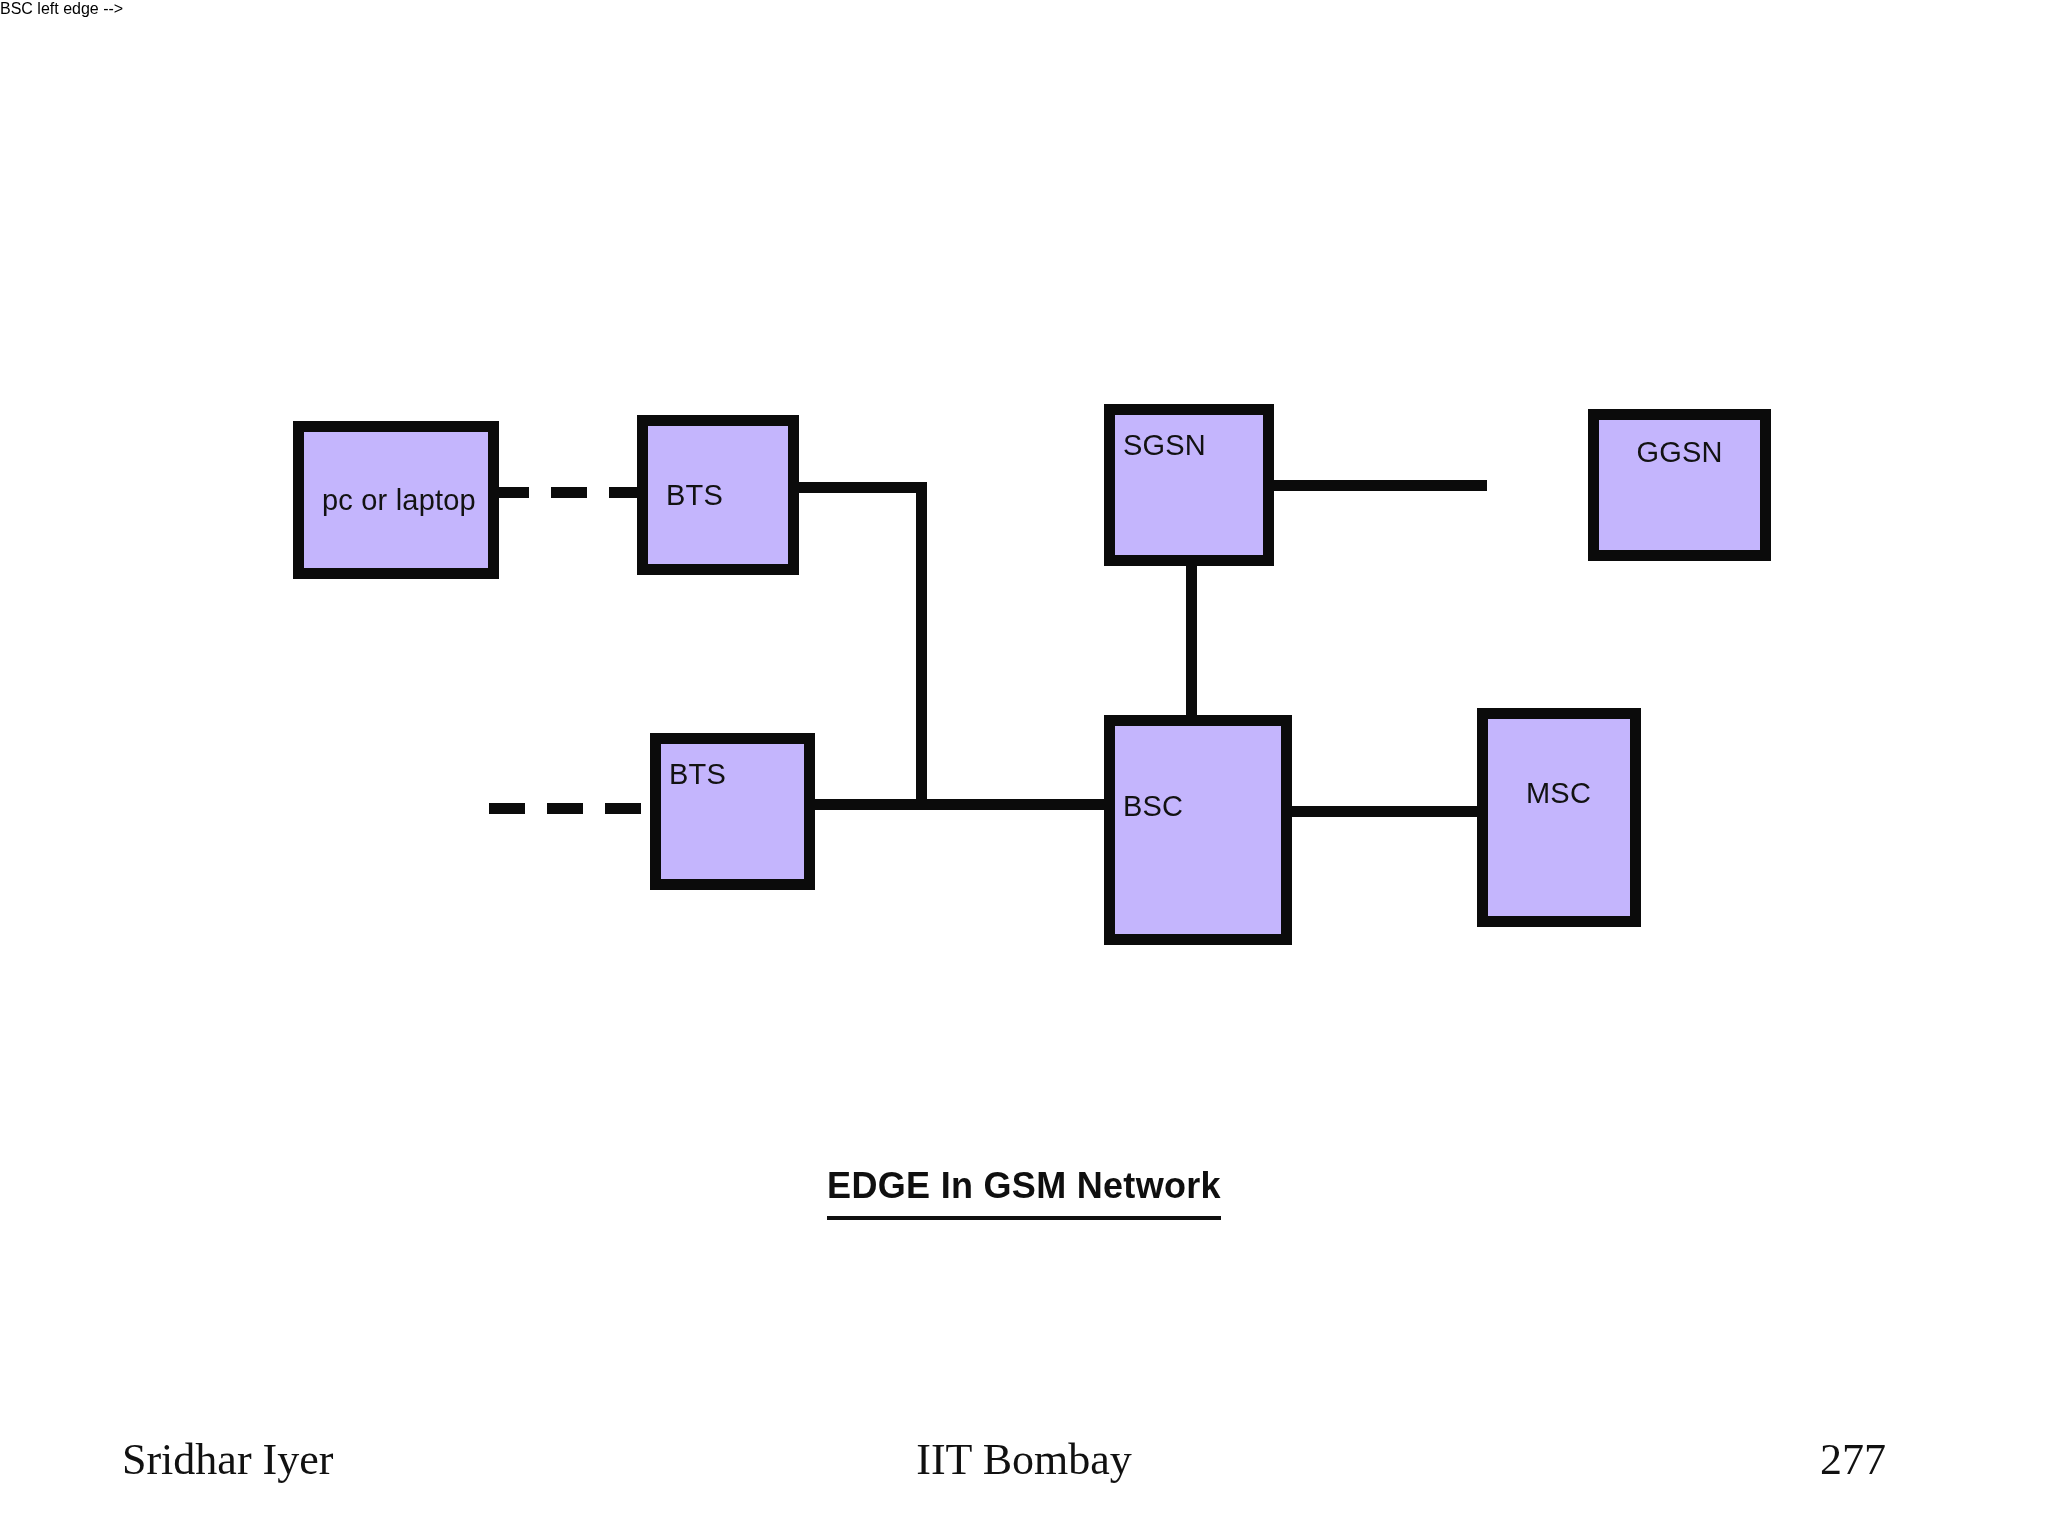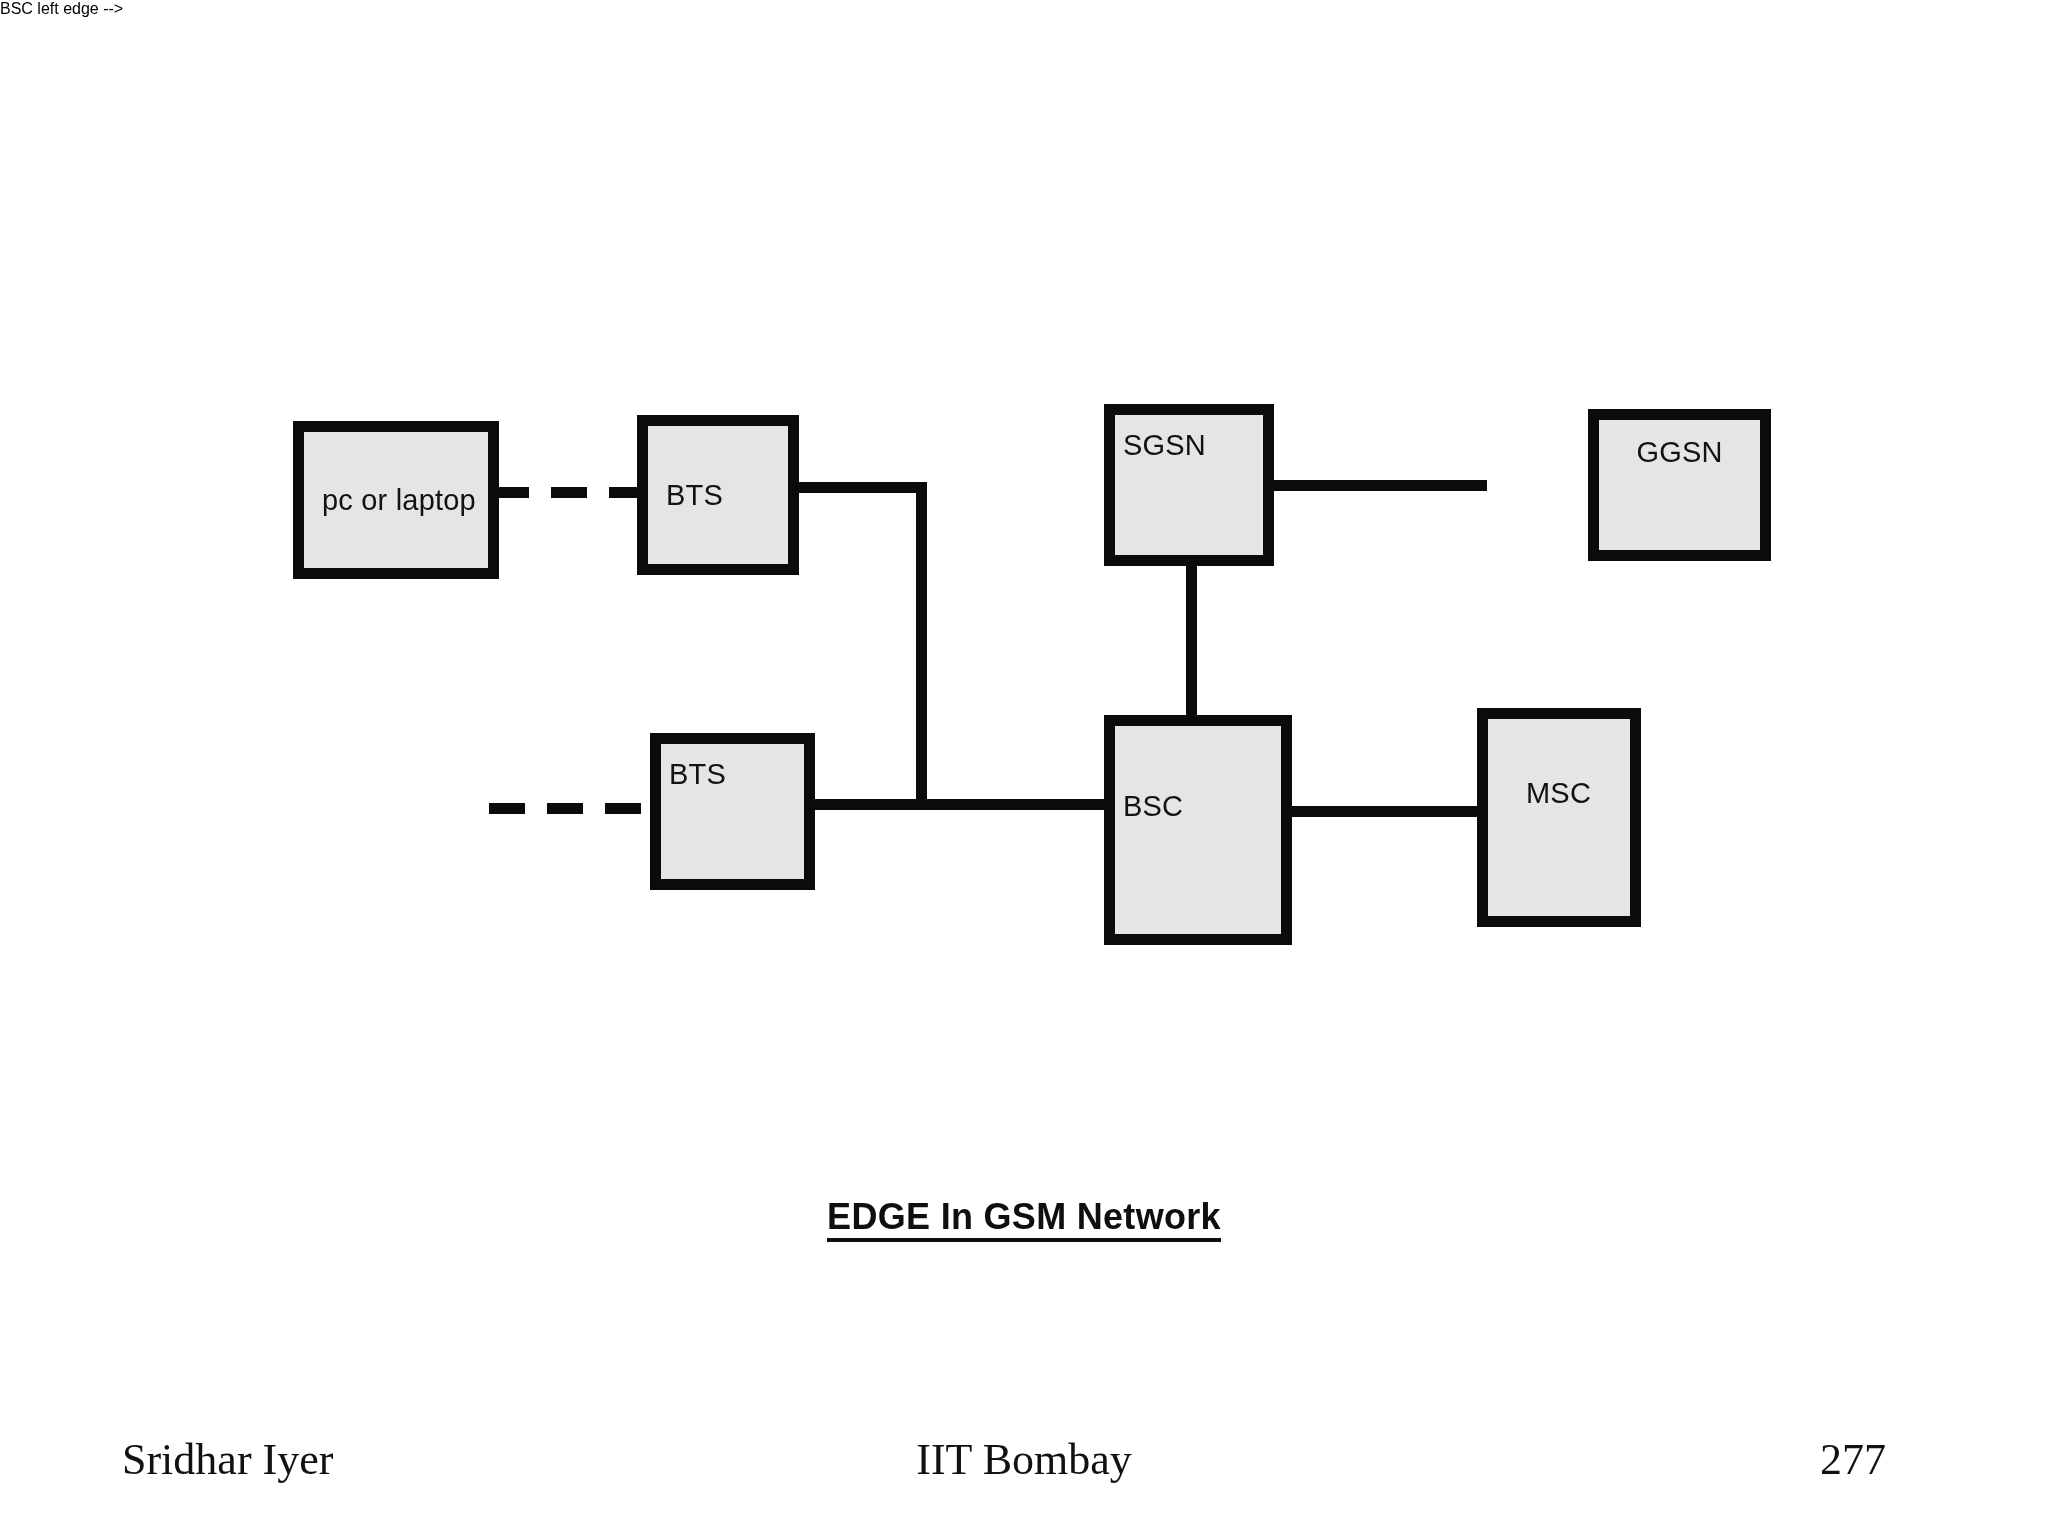--- a/index.html
+++ b/index.html
@@ -29,21 +29,21 @@
     left: 0;
     top: 0;
     width: 2048px;
     height: 1250px;
   }
 
   .node {
     position: absolute;
     box-sizing: border-box;
     border: 11px solid #0b0b0b;
-    background: #e5e5e5;
+    background: #c4b5fd;
     z-index: 3;
   }
   .node .node-label {
     position: absolute;
     font-family: "Liberation Sans", sans-serif;
     font-size: 29px;
     line-height: 1;
     color: #121212;
     letter-spacing: 0.2px;
     white-space: nowrap;
@@ -80,23 +80,22 @@
     width: 2048px;
     text-align: center;
     font-family: "Liberation Sans", sans-serif;
     font-size: 36px;
     font-weight: bold;
     color: #0f0f0f;
   }
   #caption .cap-text {
     display: inline-block;
     border-bottom: 4px solid #0f0f0f;
-    padding-bottom: 0;
+    padding-bottom: 9px;
     letter-spacing: 0.3px;
-    margin-top: 31px;
   }
 
   
   #footer {
     position: absolute;
     left: 0;
     bottom: 0;
     width: 2048px;
     height: 120px;
     font-family: "Liberation Serif", serif;

